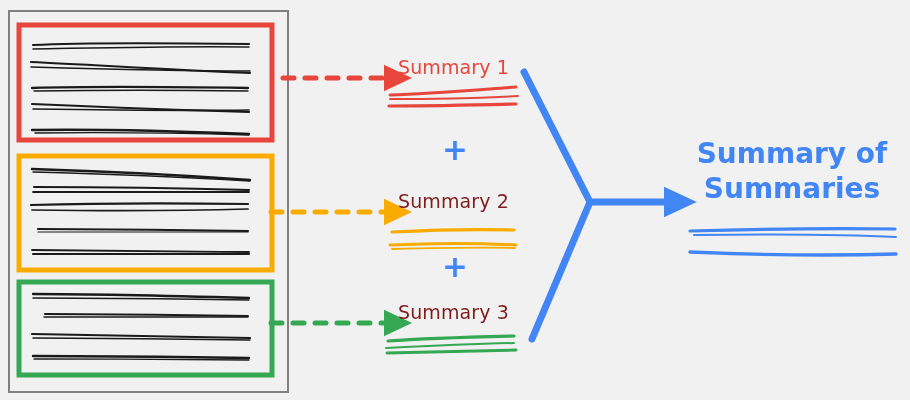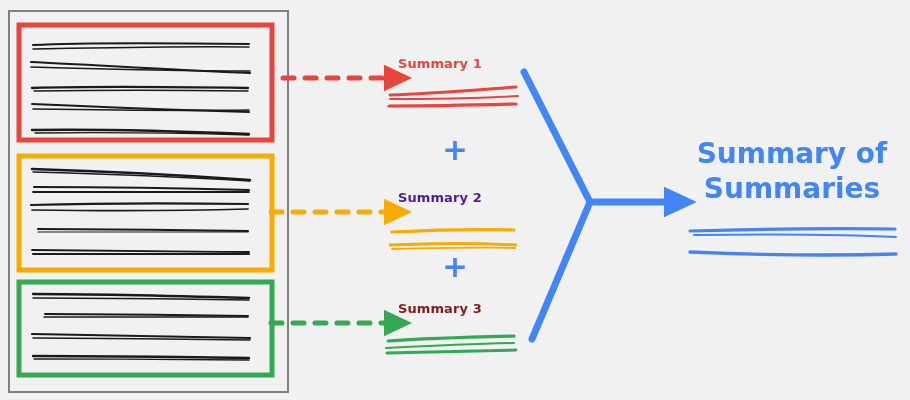--- a/index.html
+++ b/index.html
@@ -21,22 +21,22 @@
     top: 0;
     width: 910px;
     height: 400px;
   }
   .lbl {
     position: absolute;
     font-family: "DejaVu Sans", sans-serif;
     white-space: nowrap;
   }
   .summary-label {
-    font-size: 13px;
-    font-weight: 700;
+    font-size: 19px;
+    font-weight: 400;
     letter-spacing: 0.1px;
     text-align: center;
   }
   .final-label {
     font-size: 28px;
     font-weight: 600;
     text-align: center;
     line-height: 1.25;
     width: 260px;
   }
@@ -153,21 +153,21 @@
 
     <g stroke="#4285f4" fill="none" stroke-linecap="round">
       <path d="M690,231 C760,229 830,228 895,229" stroke-width="3.2"></path>
       <path d="M694,235 C770,234 840,234 896,237" stroke-width="2"></path>
       <path d="M690,252 C760,255 830,256 896,254" stroke-width="3.4"></path>
     </g>
   </svg>
 
   <div class="lbl summary-label" style="left:398px; top:56px; color:#e8453c;">Summary 1</div>
 
-  <div class="lbl summary-label" style="left:398px; top:190px; color:#4c1d95;">Summary 2</div>
+  <div class="lbl summary-label" style="left:398px; top:190px; color:#7f1d1d;">Summary 2</div>
 
   <div class="lbl summary-label" style="left:398px; top:301px; color:#7f1d1d;">Summary 3</div>
 
   <div class="lbl plus-sign" style="left:442px; top:134px; color:#4285f4;">+</div>
 
   <div class="lbl plus-sign" style="left:442px; top:251px; color:#4285f4;">+</div>
 
   <div class="lbl final-label" style="left:662px; top:136px; color:#4285f4;">
     <div>Summary of</div>
     <div>Summaries</div>

